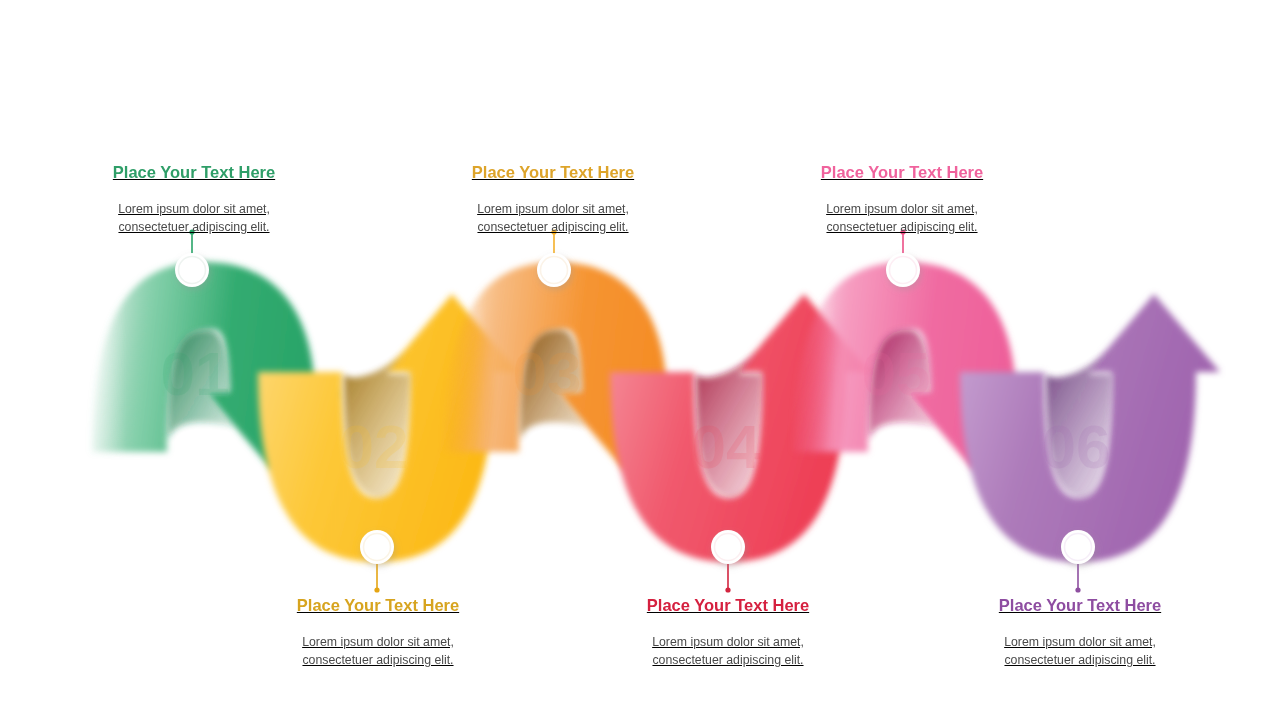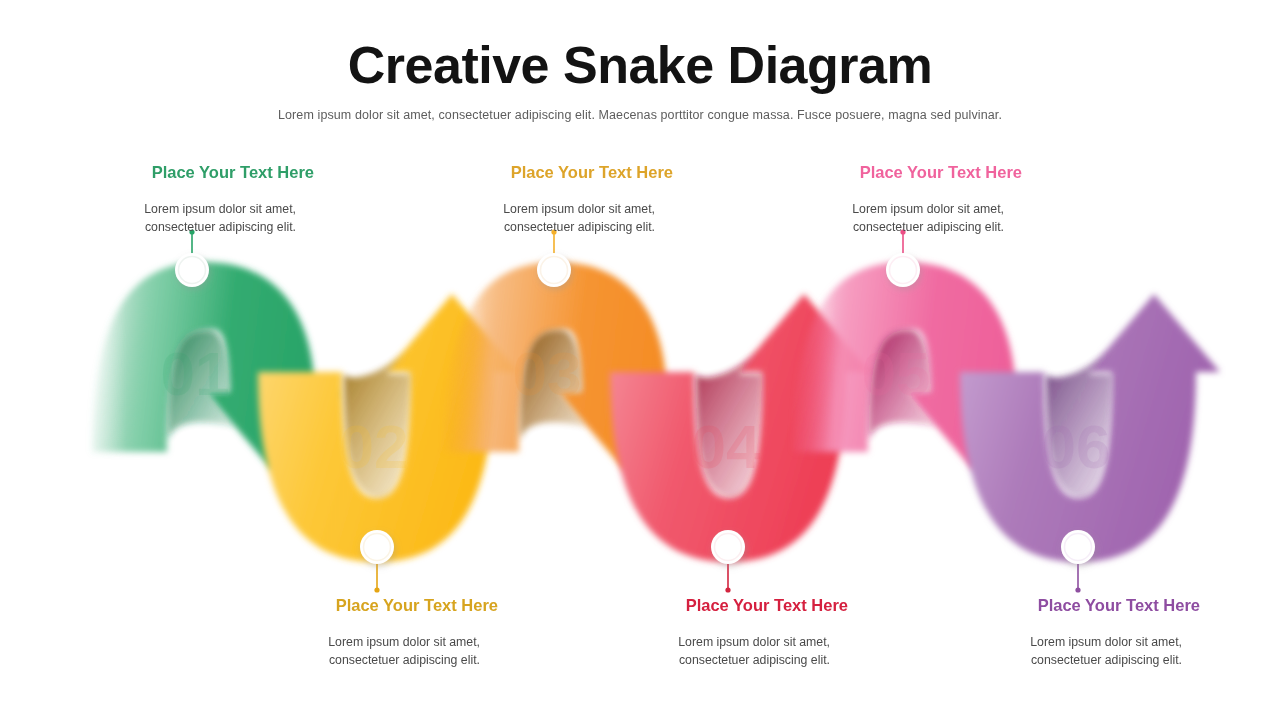--- a/index.html
+++ b/index.html
@@ -19,43 +19,39 @@
   }
   .subtitle{
     margin:14px 0 0 0;font-size:12.5px;color:#5d5d5d;
     letter-spacing:.1px;line-height:1.4;
   }
 
   
   .diagram{position:absolute;top:0;left:0;width:1280px;height:720px;}
 
   
-  .block{position:absolute;width:240px;text-align:right;}
+  .block{position:absolute;width:240px;text-align:center;text-decoration:underline;}
   .block .head{
     font-size:16.5px;font-weight:700;margin:0 0 6px 0;line-height:1.2;
   }
   .block .body{
     font-size:12.3px;color:#4a4a4a;line-height:1.45;margin:18px;
   }
   .b1{left:74px;top:163px;}
   .b3{left:433px;top:163px;}
   .b5{left:782px;top:163px;}
   .b2{left:258px;top:596px;}
   .b4{left:608px;top:596px;}
   .b6{left:960px;top:596px;}
 </style>
 </head>
 <body>
 
 <div id="stage">
 
-  <div class="header">
-    <h1 class="title">Creative Snake Diagram</h1>
-    <p class="subtitle">Lorem ipsum dolor sit amet, consectetuer adipiscing elit. Maecenas porttitor congue massa. Fusce posuere, magna sed pulvinar.</p>
-  </div>
 
   <svg class="diagram" viewBox="0 0 1280 720">
     <defs>
 
       <linearGradient id="g1" x1="0" y1="0.4" x2="1" y2="0.5">
         <stop offset="0%" stop-color="#28a468" stop-opacity="0"></stop>
         <stop offset="22%" stop-color="#6ec79b" stop-opacity="0.85"></stop>
         <stop offset="55%" stop-color="#32ab70"></stop>
         <stop offset="100%" stop-color="#27a266"></stop>
       </linearGradient>

